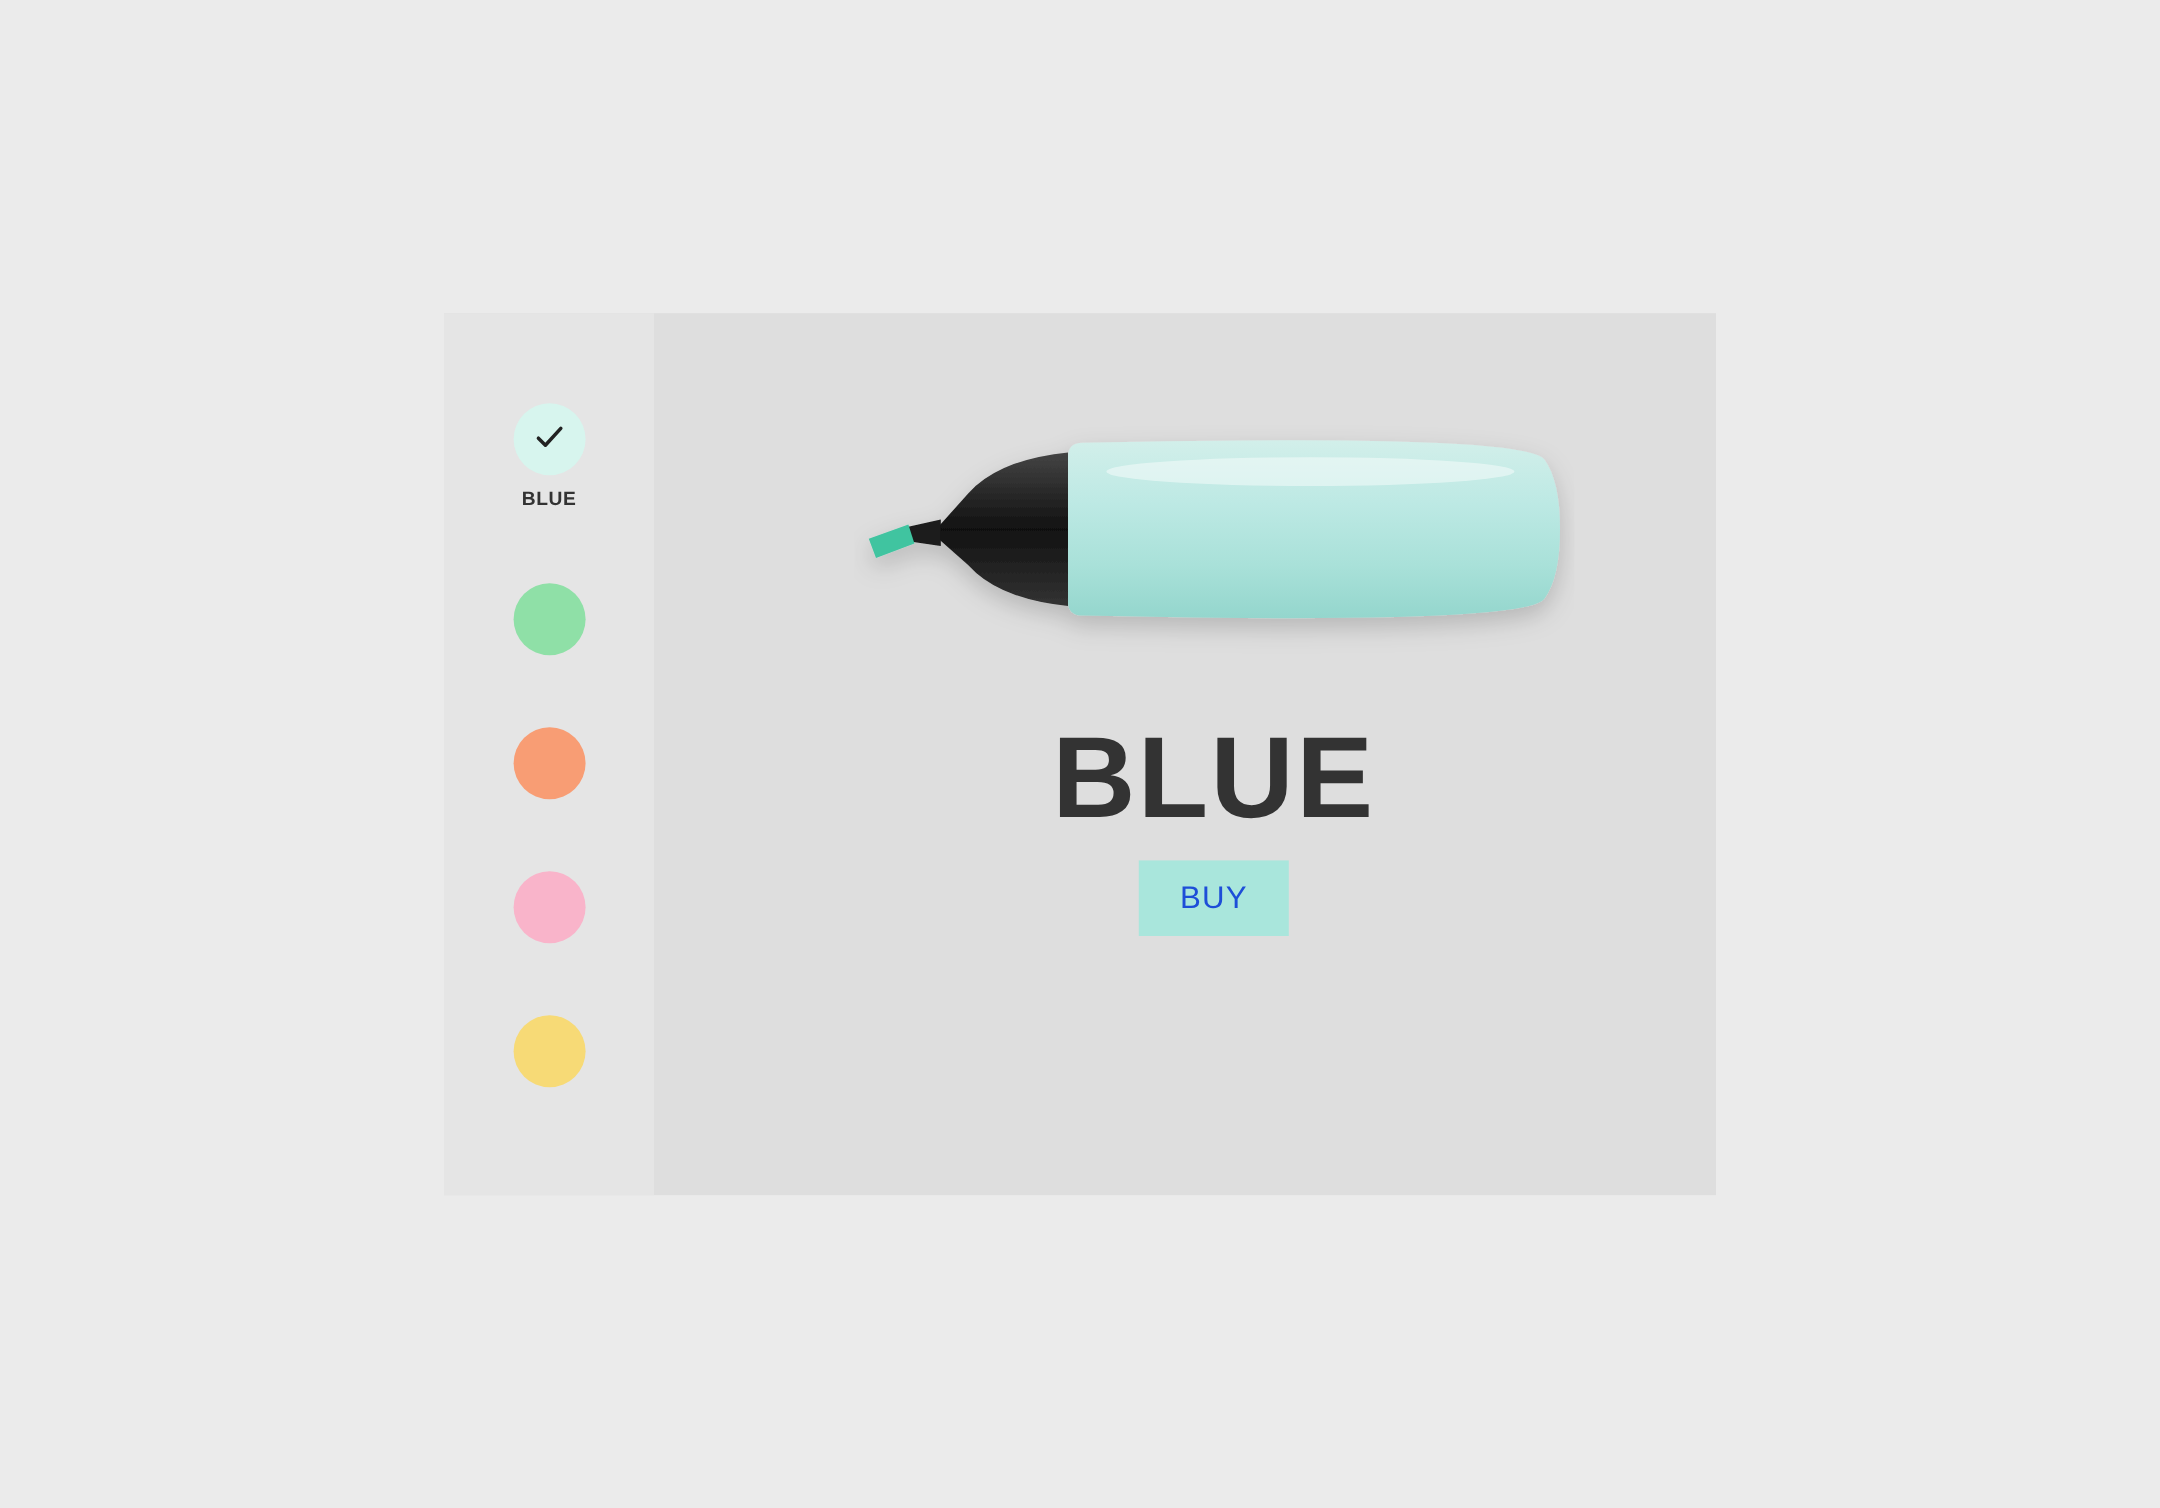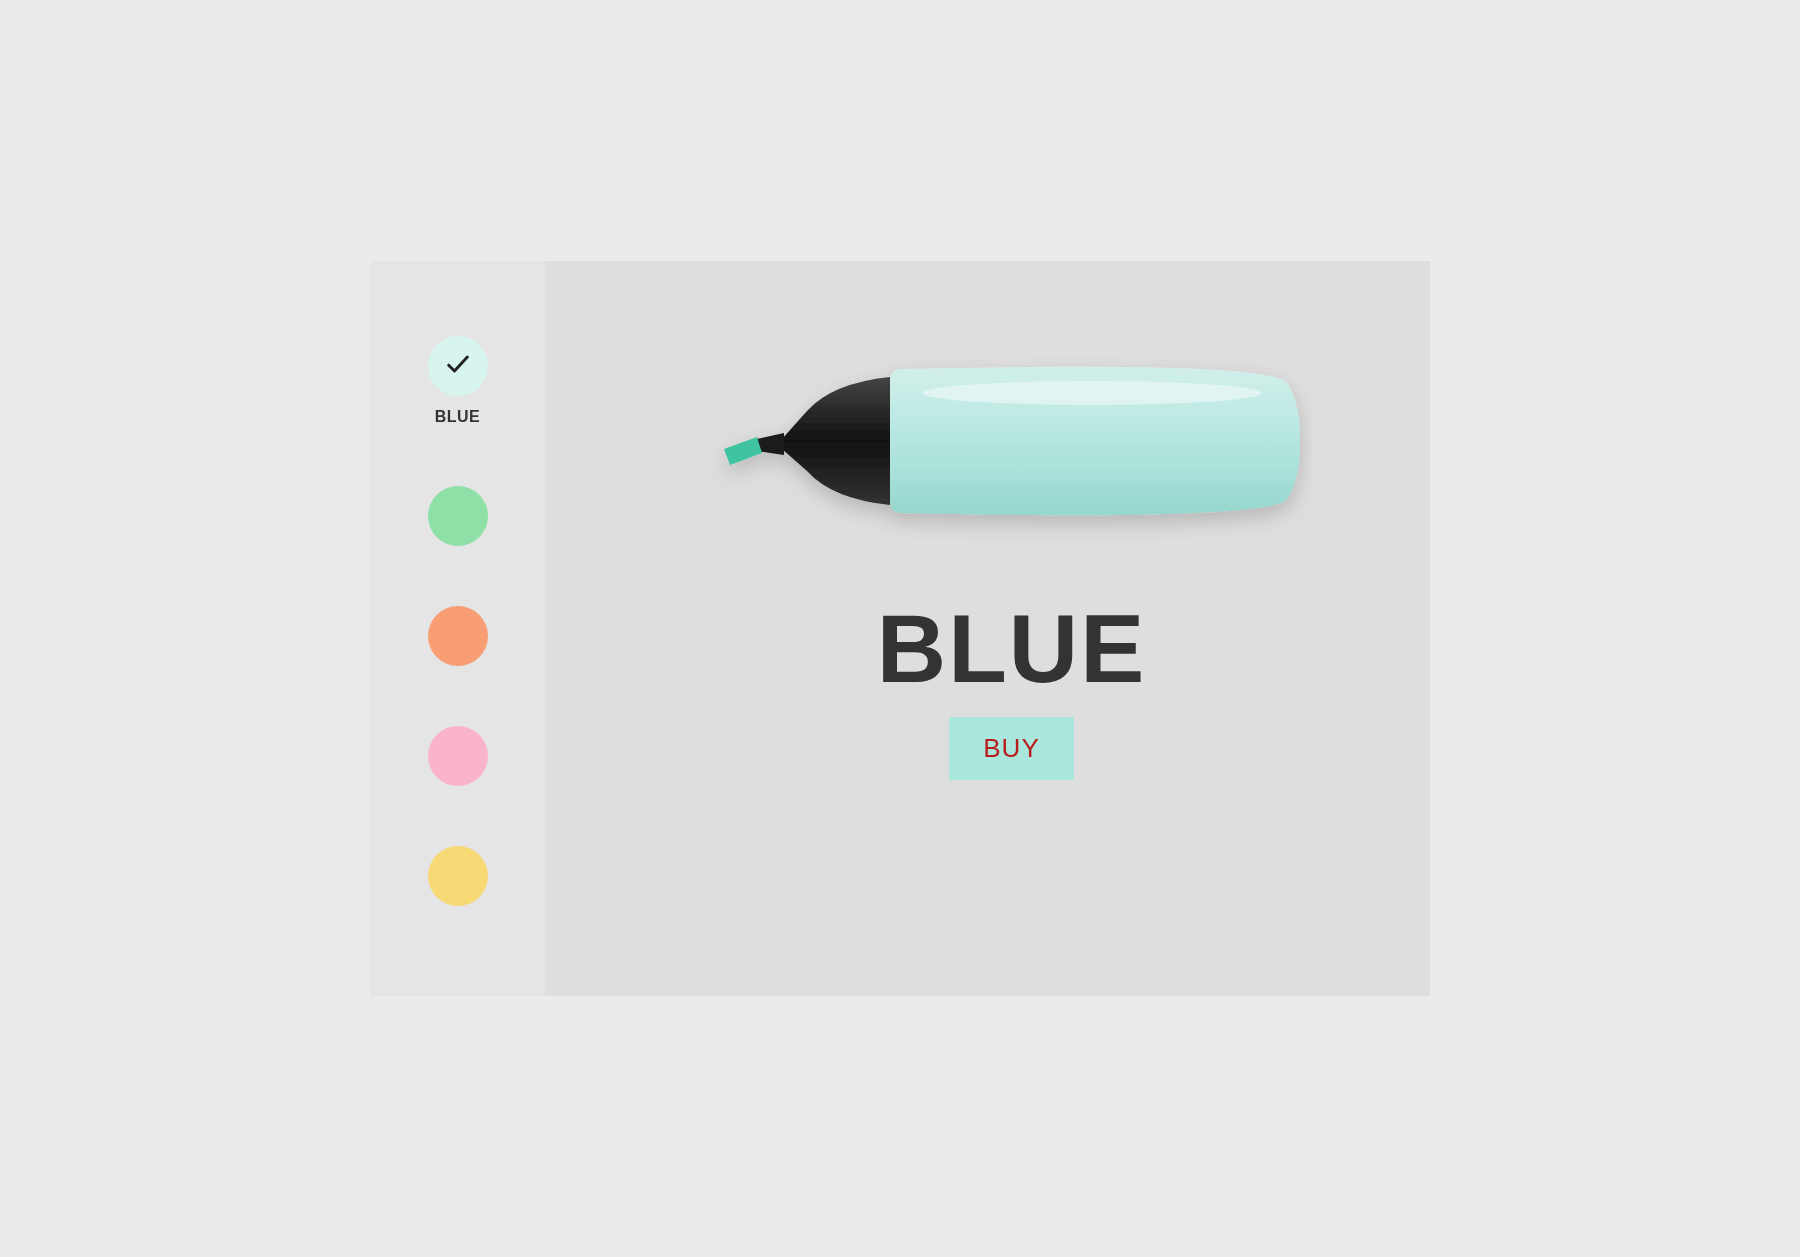--- a/index.html
+++ b/index.html
@@ -76,21 +76,21 @@
 .desc {
   font-size: 22px;
   color: #808080;
   text-align: center;
   max-width: 560px;
   line-height: 1.45;
   margin-bottom: 45px;
 }
 .buy-btn {
   background: #a9e6dc;
-  color: #b91c1c;
+  color: #1d4ed8;
   font-size: 26px;
   font-weight: 400;
   padding: 16px 34px;
   border: none;
   cursor: pointer;
   letter-spacing: 1px;
 }
 </style>
 </head>
 <body>

